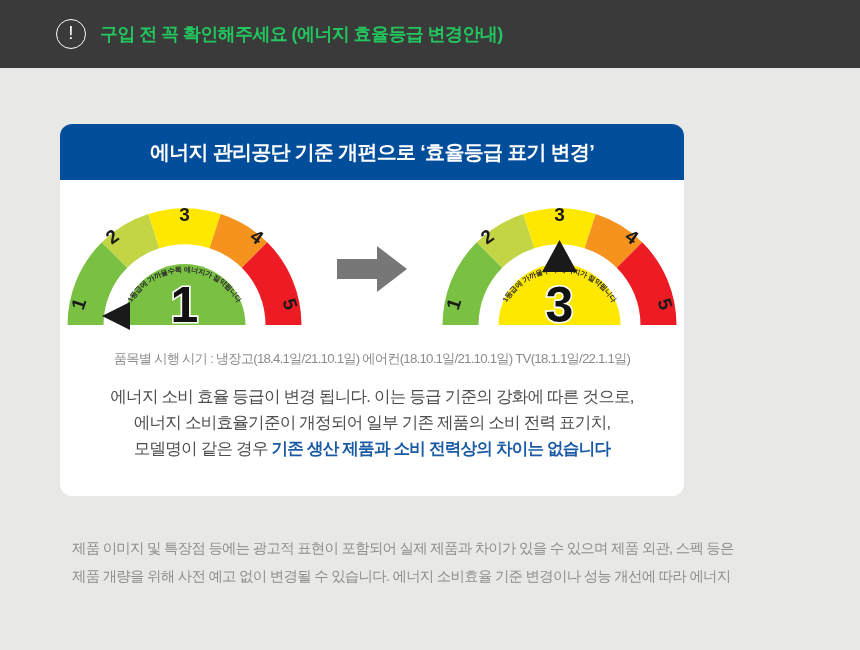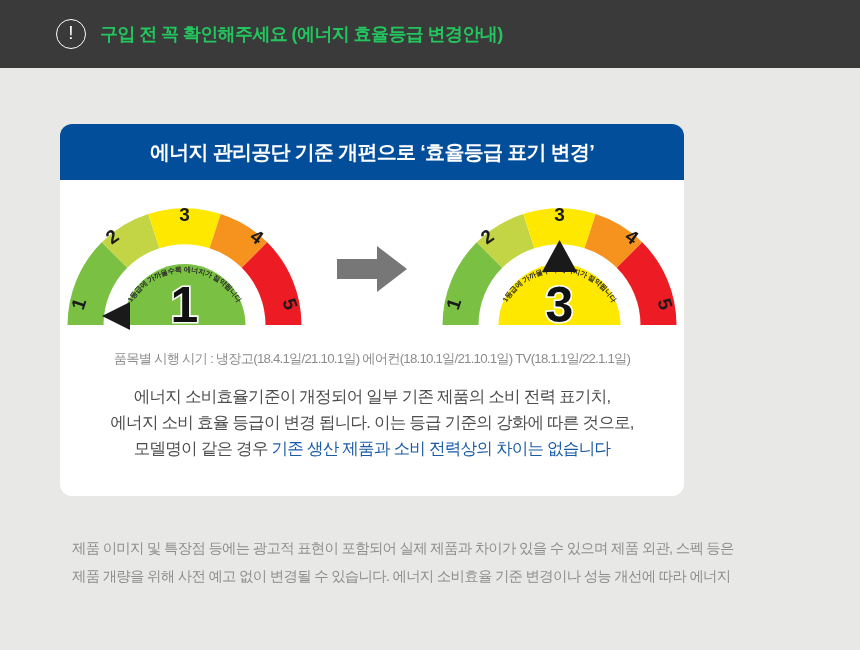--- a/index.html
+++ b/index.html
@@ -94,21 +94,21 @@
   .desc {
     text-align: center;
     margin-top: 16px;
     color: #4c4c4c;
     font-size: 16.6px;
     line-height: 26px;
     letter-spacing: -0.8px;
   }
   .desc .hl {
     color: #1b5ba5;
-    font-weight: 400;
+    font-weight: 700;
   }
   .desc-line { white-space: nowrap; }
 
   
   .footer {
     position: absolute;
     left: 72px;
     top: 534px;
     width: 720px;
     color: #8e8e8e;
@@ -220,22 +220,22 @@
 
         <polygon points="132.5,46 150,78 115,78" fill="#1a1a1a"></polygon>
       </svg>
     </div>
 
   </div>
 
   <div class="schedule">품목별 시행 시기 : 냉장고(18.4.1일/21.10.1일) 에어컨(18.10.1일/21.10.1일) TV(18.1.1일/22.1.1일)</div>
 
   <div class="desc">
+    <div class="desc-line">에너지 소비 효율 등급이 변경 됩니다. 이는 등급 기준의 강화에 따른 것으로,</div>
     <div class="desc-line">에너지 소비효율기준이 개정되어 일부 기존 제품의 소비 전력 표기치,</div>
-    <div class="desc-line">에너지 소비 효율 등급이 변경 됩니다. 이는 등급 기준의 강화에 따른 것으로,</div>
     <div class="desc-line"><span>모델명이 같은 경우 </span><span class="hl">기존 생산 제품과 소비 전력상의 차이는 없습니다</span></div>
   </div>
 
 </div>
 
 <div class="footer">
   <div class="footer-line">제품 이미지 및 특장점 등에는 광고적 표현이 포함되어 실제 제품과 차이가 있을 수 있으며 제품 외관, 스펙 등은</div>
   <div class="footer-line">제품 개량을 위해 사전 예고 없이 변경될 수 있습니다.  에너지 소비효율 기준 변경이나 성능 개선에 따라 에너지</div>
 </div>
 

